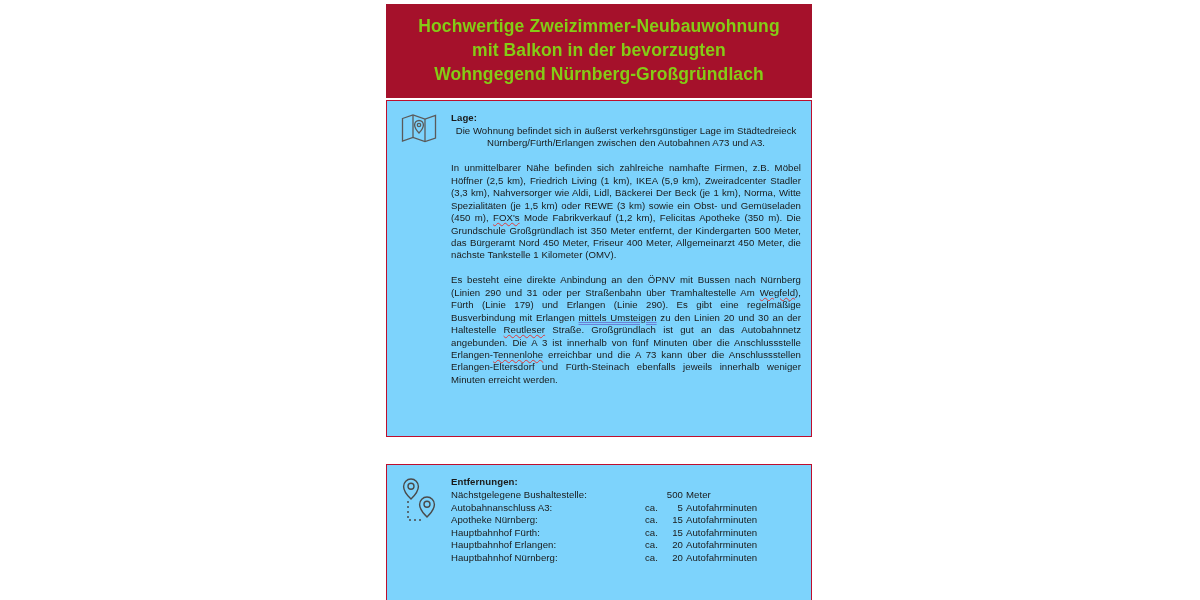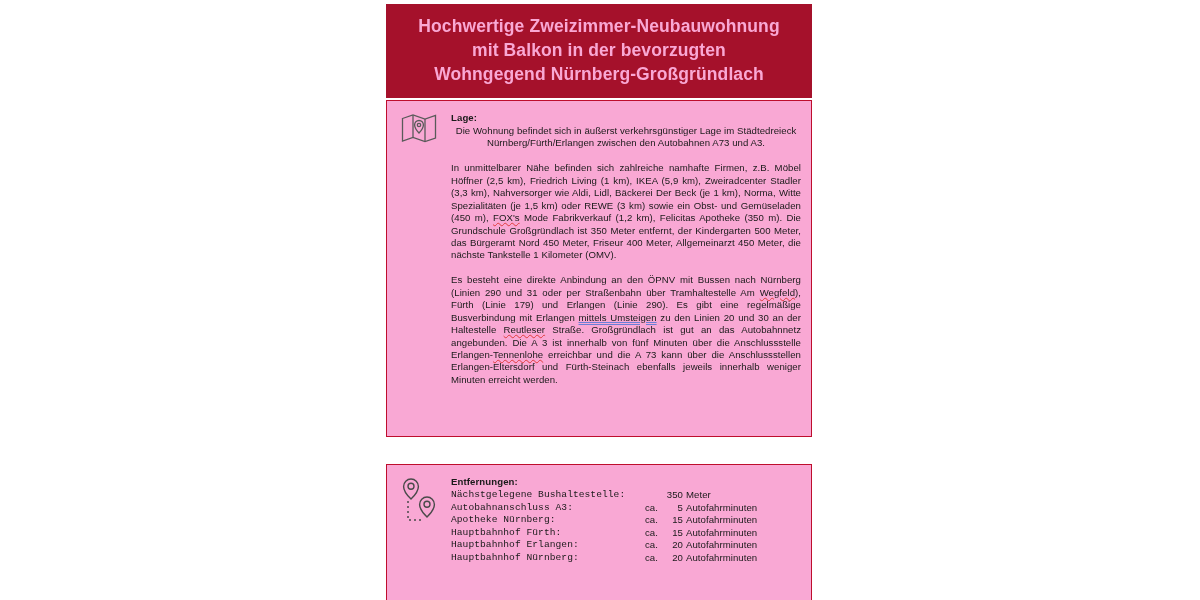--- a/index.html
+++ b/index.html
@@ -26,36 +26,36 @@
     position: absolute;
     left: 386px;
     top: 4px;
     width: 426px;
     background: #A5112B;
     padding: 10px 6px 12px 6px;
     box-sizing: border-box;
     text-align: center;
   }
   .banner-line {
-    color: #f9a8d4;
+    color: #84cc16;
     font-weight: bold;
     font-size: 17.5px;
     line-height: 24px;
     letter-spacing: 0.1px;
     white-space: nowrap;
   }
 
   
   .box {
     position: absolute;
     left: 386px;
     width: 426px;
     box-sizing: border-box;
     border: 1.6px solid #BE0E2D;
-    background: #f9a8d4;
+    background: #7dd3fc;
   }
   #box-lage {
     top: 100px;
     height: 337px;
   }
   #box-entfernungen {
     top: 464px;
     height: 156px;
   }
 
@@ -122,21 +122,20 @@
   }
   .dist-table td {
     padding: 0;
     white-space: nowrap;
     letter-spacing: 0.05px;
     vertical-align: top;
   }
   .dist-label {
     width: 186px;
     padding-right: 8px !important;
-    font-family: Liberation Mono, monospace;
   }
   .dist-prefix {
     width: 20px;
   }
   .dist-num {
     width: 18px;
     text-align: right;
     padding-right: 3px !important;
   }
 
@@ -188,21 +187,21 @@
           </svg>
         </span>
       </div>
       <div class="content-col">
         <div class="section-title">Entfernungen:</div>
         <table class="dist-table">
           <tbody>
               <tr>
                 <td class="dist-label">Nächstgelegene Bushaltestelle:</td>
                 <td class="dist-prefix"></td>
-                <td class="dist-num">350</td>
+                <td class="dist-num">500</td>
                 <td>Meter</td>
               </tr>
               <tr>
                 <td class="dist-label">Autobahnanschluss A3:</td>
                 <td class="dist-prefix">ca.</td>
                 <td class="dist-num">5</td>
                 <td>Autofahrminuten</td>
               </tr>
               <tr>
                 <td class="dist-label">Apotheke Nürnberg:</td>

